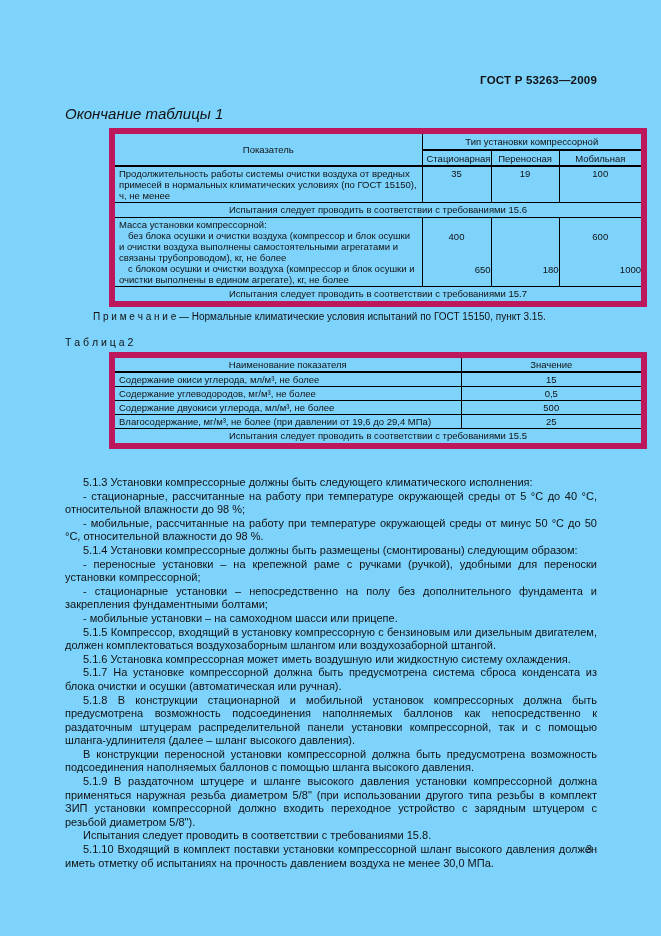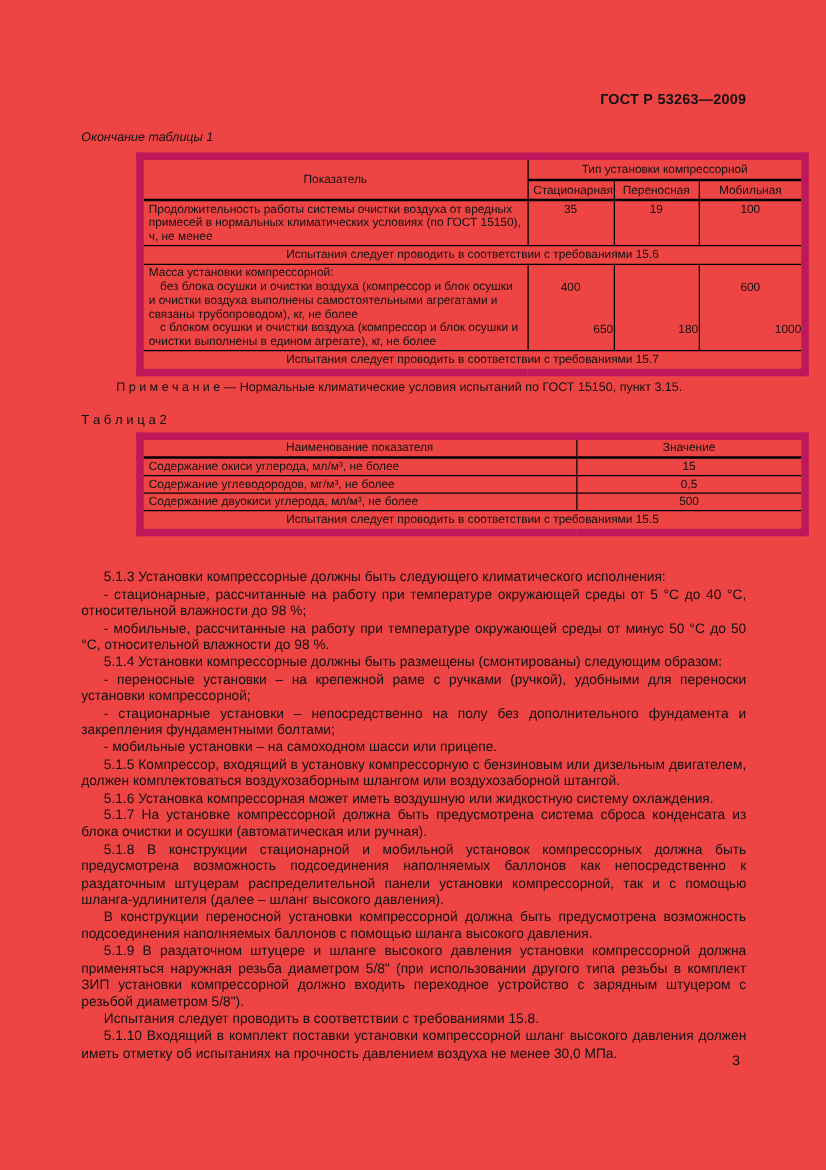--- a/index.html
+++ b/index.html
@@ -1,38 +1,38 @@
 <!DOCTYPE html>
 <html lang="ru"><head>
 <meta charset="utf-8">
 <style>
   html,body { margin:0; padding:0; background:#e8e8e8; }
   .page {
     position:relative;
     width:661px; height:936px;
-    background:#ef4444;
+    background:#7dd3fc;
     font-family:"Liberation Sans", sans-serif;
     color:#111111;
     overflow:hidden;
     margin:0 auto;
   }
   .content {
     position:absolute; left:65px; top:0; width:532px;
   }
   .doc-header {
     margin-top:74px;
     text-align:right;
     font-weight:bold;
     font-size:11.5px;
     letter-spacing:0.2px;
   }
   .table-caption {
     margin-top:19px;
     font-style:italic;
-    font-size:10px;
+    font-size:15px;
   }
   table {
     border-collapse:collapse;
     width:532px;
     table-layout:fixed;
     font-size:9.5px;
     line-height:11px;
   }
   table.t1 { margin-top:6px; }
   table.t2 { margin-top:4px; }
@@ -166,20 +166,24 @@
         </tr>
         <tr>
           <td>Содержание углеводородов, мг/м³, не более</td>
           <td class="vc">0,5</td>
         </tr>
         <tr>
           <td>Содержание двуокиси углерода, мл/м³, не более</td>
           <td class="vc">500</td>
         </tr>
         <tr>
+          <td>Влагосодержание, мг/м³, не более (при давлении от 19,6 до 29,4 МПа)</td>
+          <td class="vc">25</td>
+        </tr>
+        <tr>
           <td colspan="2" class="span-note">Испытания следует проводить в соответствии с требованиями 15.5</td>
         </tr>
       </tbody>
     </table>
 
     <div class="body-text">
       <p>5.1.3 Установки компрессорные должны быть следующего климатического исполнения:</p>
       <p>- стационарные, рассчитанные на работу при температуре окружающей среды от 5 °С до 40 °С, относительной влажности до 98 %;</p>
       <p>- мобильные, рассчитанные на работу при температуре окружающей среды от минус 50 °С до 50 °С, относительной влажности до 98 %.</p>
       <p>5.1.4 Установки компрессорные должны быть размещены (смонтированы) следующим образом:</p>

